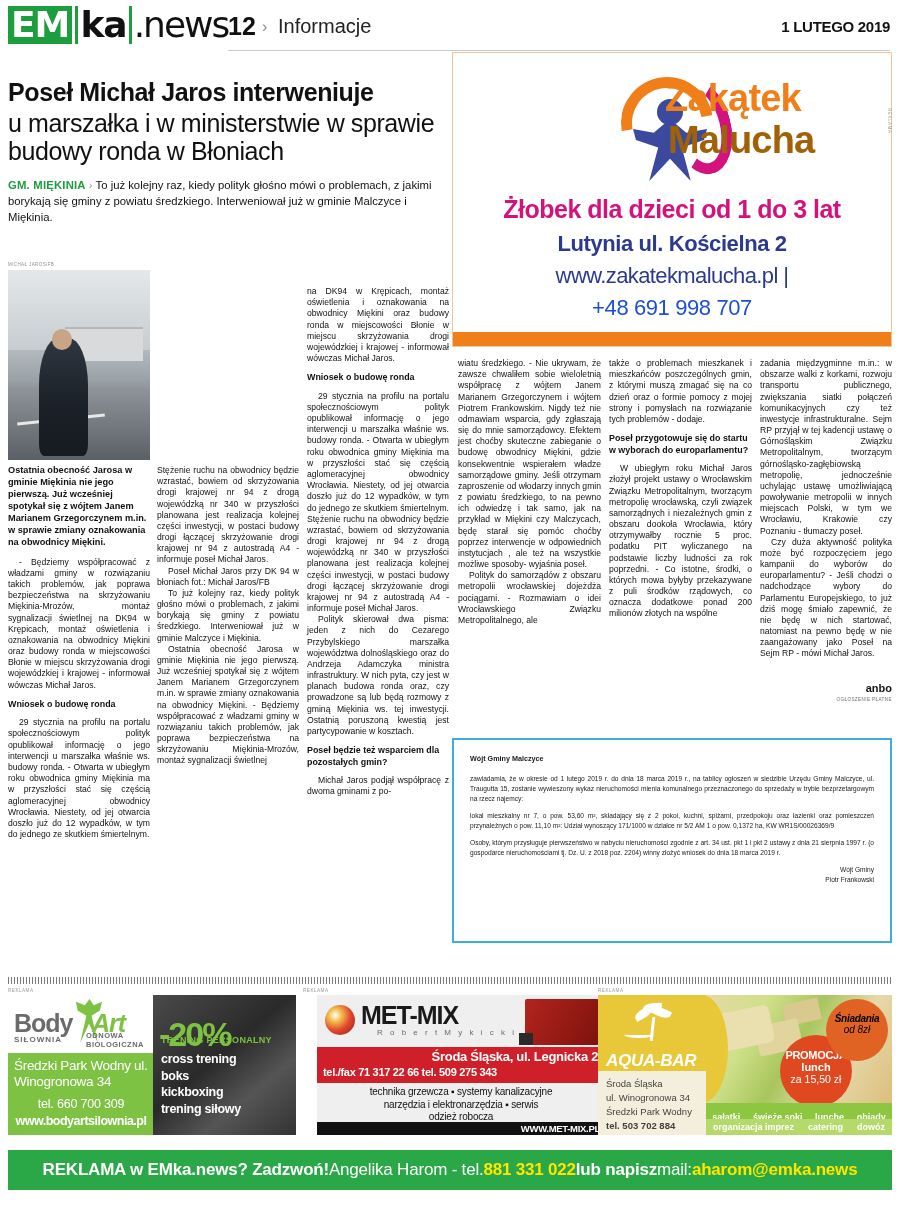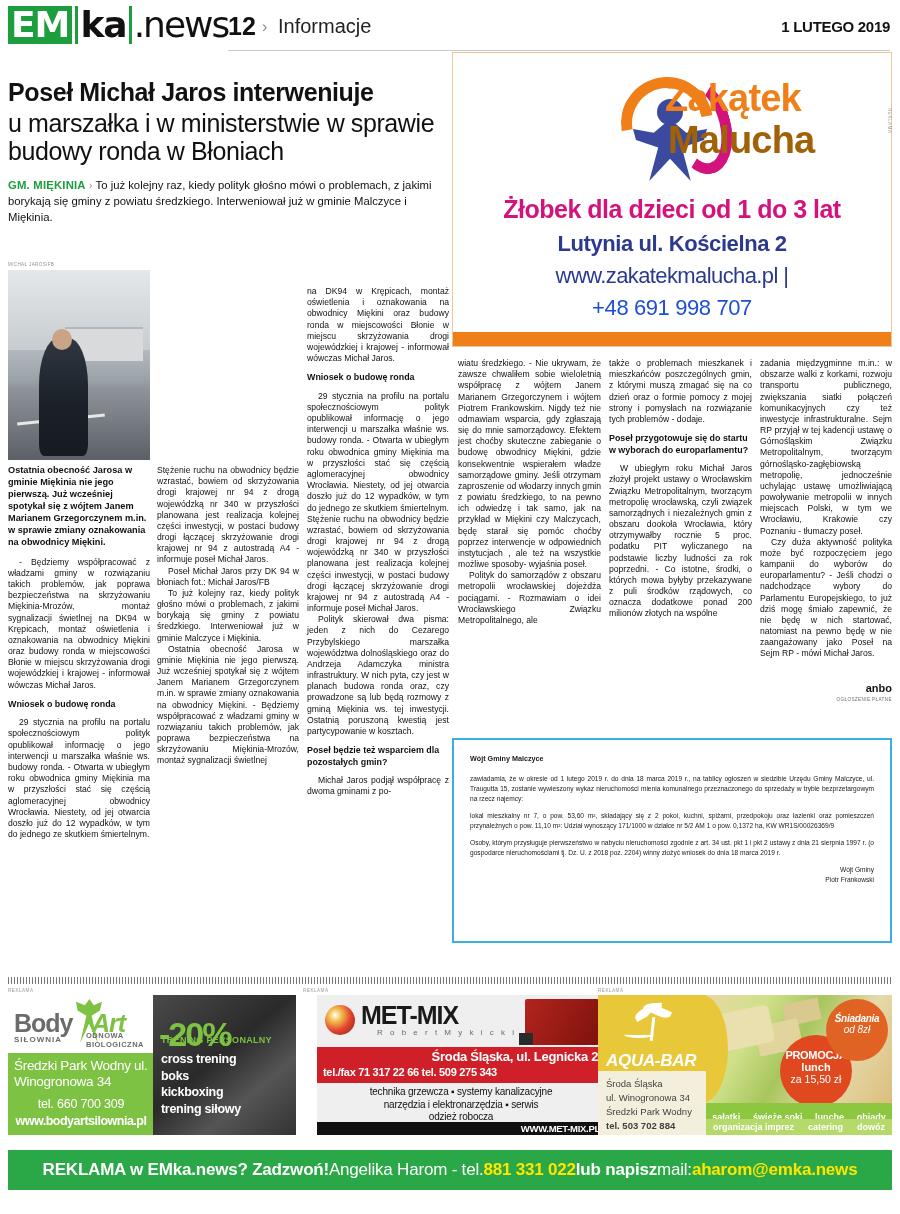--- a/index.html
+++ b/index.html
@@ -176,21 +176,21 @@
   .aq-palm .lf { position:absolute; width:19px; height:9px; background:#fff; border-radius:60% 0 60% 0; }
   .aq-wave { position:absolute; left:26px; top:36px; width:30px; height:7px; border-bottom:3px solid #fff; border-radius:0 0 50% 50%; }
   .aq-name { position:absolute; left:8px; top:56px; font-size:17px; font-weight:bold; font-style:italic; color:#ffffff; letter-spacing:-0.3px; }
   .aq-addr { position:absolute; left:8px; top:82px; font-size:9.5px; color:#3f3f3f; line-height:1.46; }
   .aq-addr b { font-weight:bold; }
   .aq-food { position:absolute; left:108px; top:0; width:186px; height:108px;
              background:linear-gradient(120deg,#e8d9a5 0%,#cfe08a 26%,#a7c65c 48%,#e6d9ab 70%,#dbbf7c 100%); }
   .aq-food:before { content:""; position:absolute; left:14px; top:14px; width:52px; height:38px; background:#eadfae; border-radius:6px; transform:rotate(-12deg); box-shadow:30px 16px 0 -4px #e2d49d, 58px -4px 0 -8px #d9c98e; }
   .aq-food:after { content:""; position:absolute; left:96px; top:48px; width:46px; height:34px; background:#cfe08a; border-radius:8px; transform:rotate(14deg); }
   .aq-curve { position:absolute; left:86px; top:0; width:44px; height:108px; background:#e8c738; border-radius:0 60% 60% 0 / 0 50% 50% 0; }
-  .aq-sniad { position:absolute; right:4px; top:4px; width:62px; height:62px; border-radius:50%; background:#e06324; color:#ffffff; text-align:center; padding-top:14px; }
+  .aq-sniad { position:absolute; right:4px; top:4px; width:62px; height:62px; border-radius:50%; background:#e06324; color:#000000; text-align:center; padding-top:14px; }
   .aq-sniad .s1 { font-size:10px; font-weight:bold; font-style:italic; letter-spacing:-0.3px; }
   .aq-sniad .s2 { font-size:10px; font-style:italic; }
   .aq-promo { position:absolute; right:40px; top:40px; width:72px; height:72px; border-radius:50%; background:#e0491f; color:#fff; text-align:center; padding-top:14px; }
   .aq-promo .p1 { font-size:11px; font-weight:bold; letter-spacing:-0.3px; }
   .aq-promo .p2 { font-size:11px; font-weight:bold; }
   .aq-promo .p3 { font-size:10.5px; }
   .aq-gr1 { position:absolute; left:108px; top:108px; width:186px; height:28px; background:#8dc63f; color:#fff; font-size:9px; font-weight:bold; display:flex; justify-content:space-around; align-items:center; }
   .aq-gr2 { position:absolute; left:108px; top:124px; width:186px; height:16px; background:#b5d96a; color:#fff; font-size:9px; font-weight:bold; display:flex; justify-content:space-around; align-items:center; }
 
   

